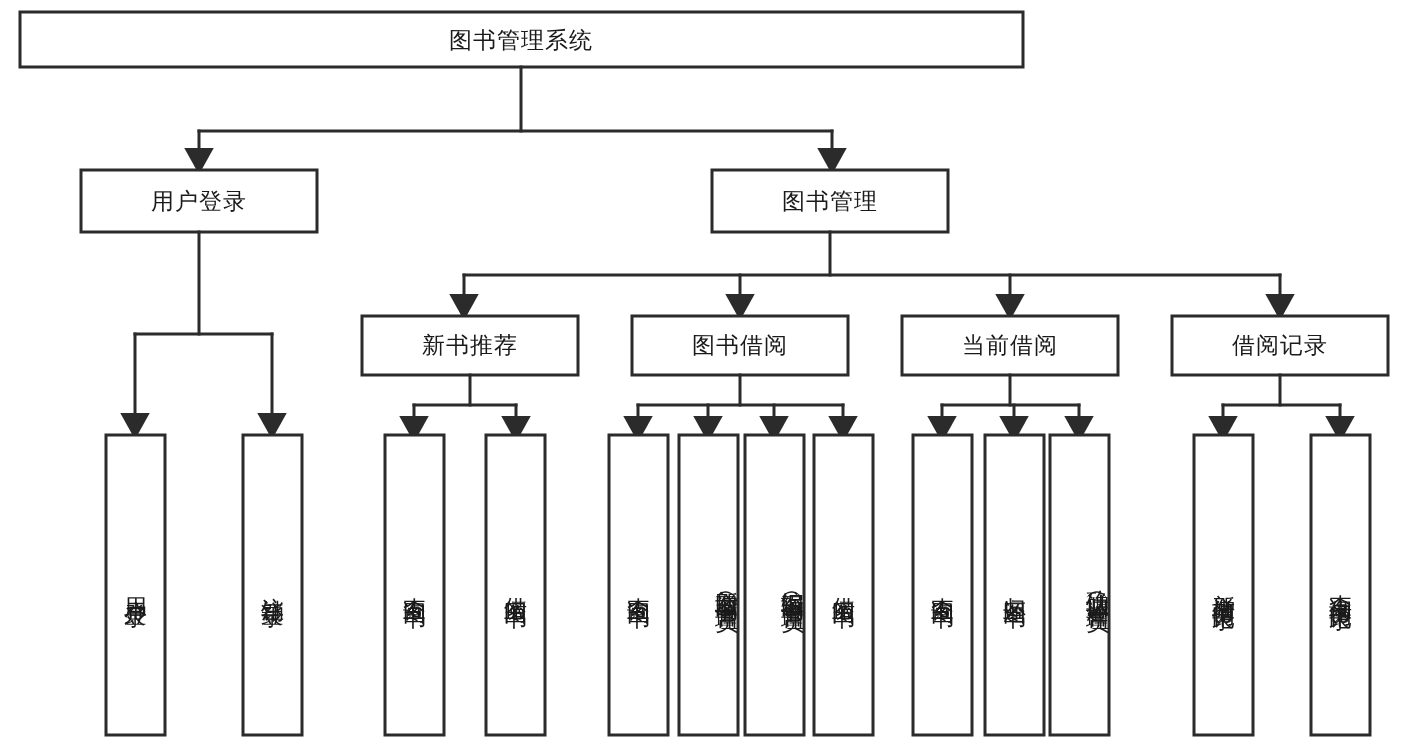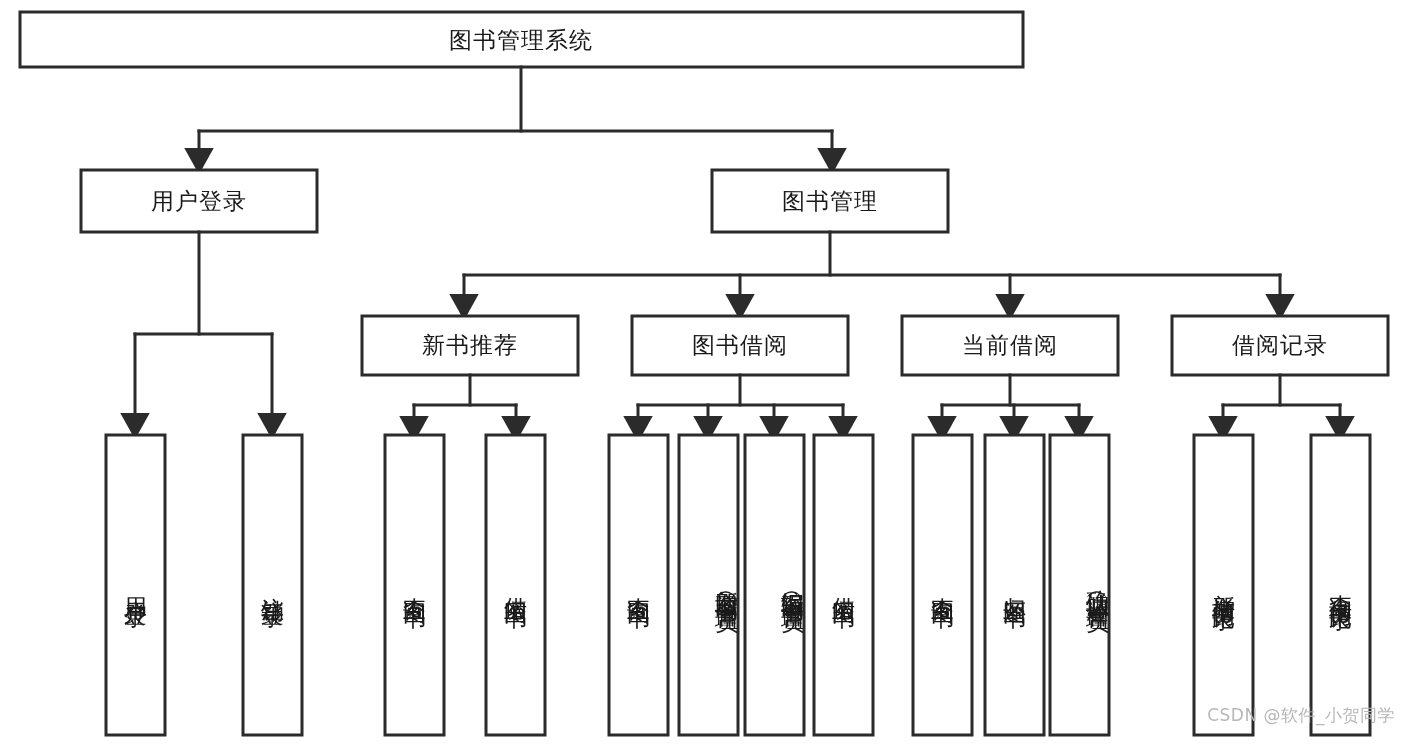--- a/index.html
+++ b/index.html
@@ -199,15 +199,14 @@
   <div class="leaf-label-v" style="left:609px; top:435px; width:59px; height:300px;">查询图书</div>
   <div class="leaf-label-v" style="left:679px; top:435px; width:59px; height:300px; align-items:flex-start;">新增图书（管理员）</div>
   <div class="leaf-label-v" style="left:745px; top:435px; width:59px; height:300px; align-items:flex-start;">编辑图书（管理员）</div>
   <div class="leaf-label-v" style="left:814px; top:435px; width:59px; height:300px;">借阅图书</div>
   <div class="leaf-label-v" style="left:913px; top:435px; width:59px; height:300px;">查询图书</div>
   <div class="leaf-label-v" style="left:985px; top:435px; width:59px; height:300px;">归还图书</div>
   <div class="leaf-label-v" style="left:1050px; top:435px; width:59px; height:300px; align-items:flex-start;">确认归还（管理员）</div>
   <div class="leaf-label-v" style="left:1194px; top:435px; width:59px; height:300px;">新增借阅记录</div>
   <div class="leaf-label-v" style="left:1311px; top:435px; width:59px; height:300px;">查询借阅记录</div>
 
-  <div class="watermark">CSDN @软件_小贺同学</div>
 
 </div>
 
 </body></html>

